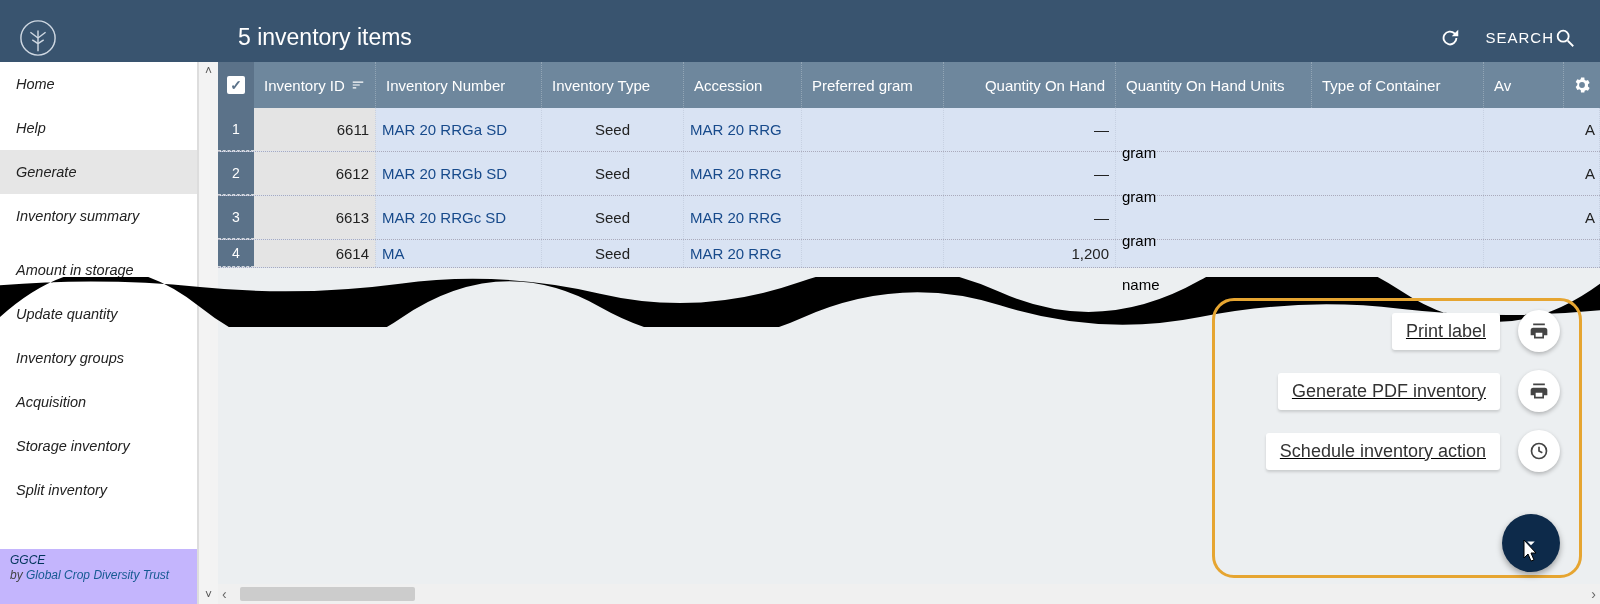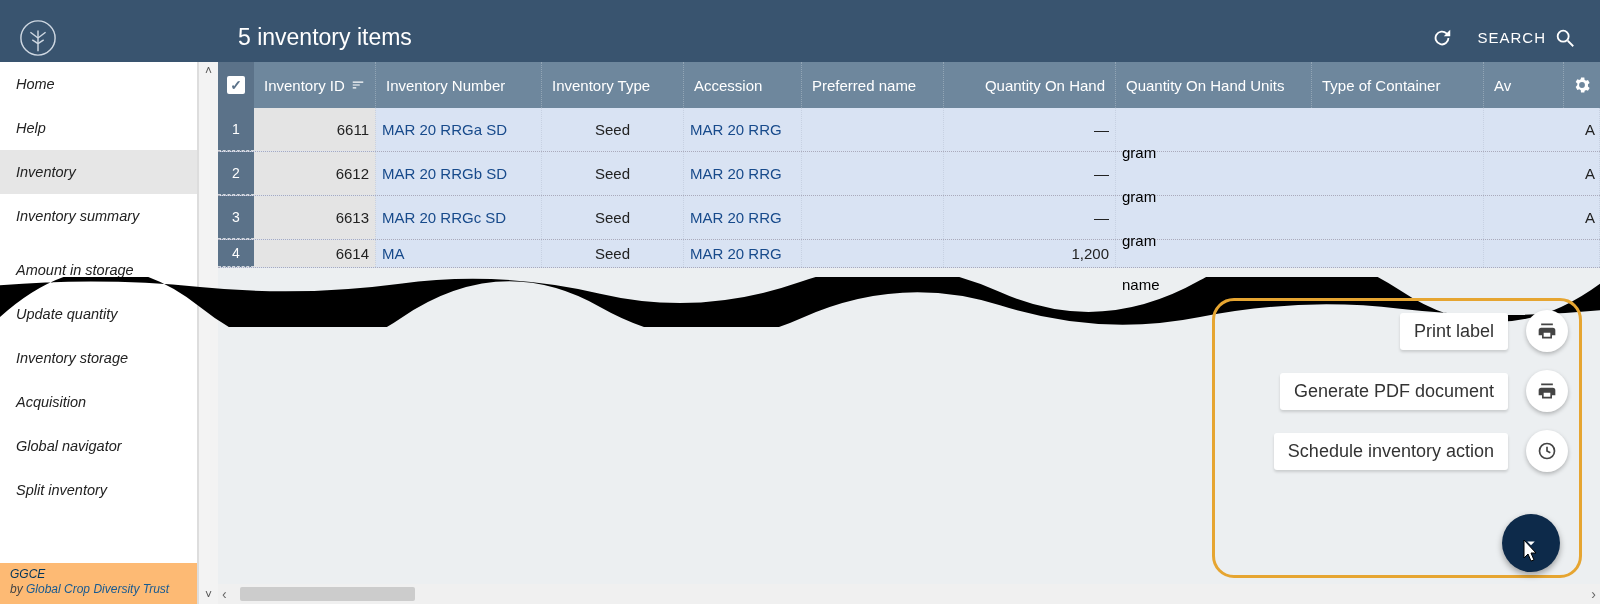--- a/index.html
+++ b/index.html
@@ -20,41 +20,41 @@
     display:flex;align-items:center;justify-content:center;
     margin-left: 8px;
   }
   .title {
     font-size: 23px;
     font-weight: 500;
     margin-left: 170px;
   }
   .hdr-spacer { flex: 1; }
   .hdr-icon { margin-left: 24px; cursor: pointer; display:flex;align-items:center;}
-  .search-wrap { display:flex;align-items:center;gap:8px;font-size:15px;letter-spacing:1px;}
+  .search-wrap { display:flex;align-items:center;gap:0;font-size:15px;letter-spacing:1px;}
 
   
   .main { position:absolute; top:62px; left:0; right:0; bottom:0; display:flex; }
   .sidebar {
     width: 198px;
     background:#fff;
     border-right:1px solid #ddd;
     position:relative;
   }
   .sidebar-inner{position:absolute;top:0;left:0;right:0;bottom:0;overflow:hidden;font-style:italic;}
   .side-item {
     padding: 14px 16px;
     font-size: 14.5px;
     color:#222;
     cursor:pointer;
   }
   .side-item.on { background:#e6e6e6; }
   .footer-note{
     position:absolute;bottom:0;left:0;right:0;
-    background:#fdba74;padding:4px 10px 6px;font-size:12px;color:#00345a;line-height:1.3;
+    background:#c4b5fd;padding:4px 10px 20px;font-size:12px;color:#00345a;line-height:1.3;
   }
   .footer-note .sub{color:#444;}
   .footer-note a{color:#165a92;text-decoration:none;}
 
   .side-scroll {
     width:20px;background:#f3f3f3;border-left:1px solid #ddd;position:relative;
   }
   .scroll-arrow{height:18px;display:flex;align-items:center;justify-content:center;color:#555;font-size:12px;}
   .scroll-arrow.up{position:absolute;top:0;left:0;right:0;}
   .scroll-arrow.dn{position:absolute;bottom:0;left:0;right:0;}
@@ -115,21 +115,21 @@
     display:flex;align-items:center;justify-content:space-between;padding:0 4px;color:#666;font-size:14px;
   }
   .hscroll .thumb{position:absolute;left:22px;width:175px;top:3px;bottom:3px;background:#ccc;border-radius:2px;}
 
   
   .fab-outline{
     position:absolute;right:18px;bottom:26px;width:370px;height:280px;
     border:3px solid #e6a531;border-radius:22px;
   }
   .fab-item{
-    position:absolute;right:32px;display:flex;align-items:center;gap:18px;
+    position:absolute;right:40px;display:flex;align-items:center;gap:18px;text-decoration:underline;
   }
   .fab-item .lbl{
     background:#fff;padding:8px 14px;border-radius:3px;font-size:18px;color:#333;
     box-shadow:0 2px 3px rgba(0,0,0,0.15);
   }
   .fab-item .circ{
     width:42px;height:42px;border-radius:50%;background:#fff;display:flex;align-items:center;justify-content:center;
     box-shadow:0 2px 4px rgba(0,0,0,0.25);color:#333;
   }
   .fab-main{
@@ -170,27 +170,27 @@
       </svg>
   </div>
 </div>
 
 <div class="main">
 
   <div class="sidebar">
     <div class="sidebar-inner">
       <div class="side-item">Home</div>
       <div class="side-item">Help</div>
-      <div class="side-item on">Inventory</div>
+      <div class="side-item on">Generate</div>
       <div class="side-item">Inventory summary</div>
       <div class="side-item" style="margin-top:10px">Amount in storage</div>
       <div class="side-item">Update quantity</div>
-      <div class="side-item">Inventory storage</div>
+      <div class="side-item">Inventory groups</div>
       <div class="side-item">Acquisition</div>
-      <div class="side-item">Global navigator</div>
+      <div class="side-item">Storage inventory</div>
       <div class="side-item">Split inventory</div>
       <div class="footer-note">
         <span>GGCE</span><br>
         <span class="sub">by </span><a href="#">Global Crop Diversity Trust</a>
       </div>
     </div>
   </div>
   <div class="side-scroll">
     <div class="scroll-arrow up">˄</div>
     <div class="scroll-arrow dn">˅</div>
@@ -210,21 +210,21 @@
       <div class="th num">
           <span>Inventory Number</span>
         </div>
       <div class="th type">
           <span>Inventory Type</span>
         </div>
       <div class="th acc">
           <span>Accession</span>
         </div>
       <div class="th name">
-          <span>Preferred name</span>
+          <span>Preferred gram</span>
         </div>
       <div class="th qty">
           <span>Quantity On Hand</span>
         </div>
       <div class="th units">
           <span>Quantity On Hand Units</span>
         </div>
       <div class="th cont">
           <span>Type of Container</span>
         </div>
@@ -297,21 +297,21 @@
 
     <div class="fab-item" style="bottom:252px">
       <div class="lbl">Print label</div>
       <div class="circ">
         <svg width="20" height="20" viewBox="0 0 24 24">
             <path fill="#444" d="M19 8H5a3 3 0 0 0-3 3v6h4v4h12v-4h4v-6a3 3 0 0 0-3-3zm-3 11H8v-5h8zm3-14H5V3h14z"></path>
           </svg>
       </div>
     </div>
     <div class="fab-item" style="bottom:192px">
-      <div class="lbl">Generate PDF document</div>
+      <div class="lbl">Generate PDF inventory</div>
       <div class="circ">
         <svg width="20" height="20" viewBox="0 0 24 24">
             <path fill="#444" d="M19 8H5a3 3 0 0 0-3 3v6h4v4h12v-4h4v-6a3 3 0 0 0-3-3zm-3 11H8v-5h8zm3-14H5V3h14z"></path>
           </svg>
       </div>
     </div>
     <div class="fab-item" style="bottom:132px">
       <div class="lbl">Schedule inventory action</div>
       <div class="circ">
         <svg width="20" height="20" viewBox="0 0 24 24">

